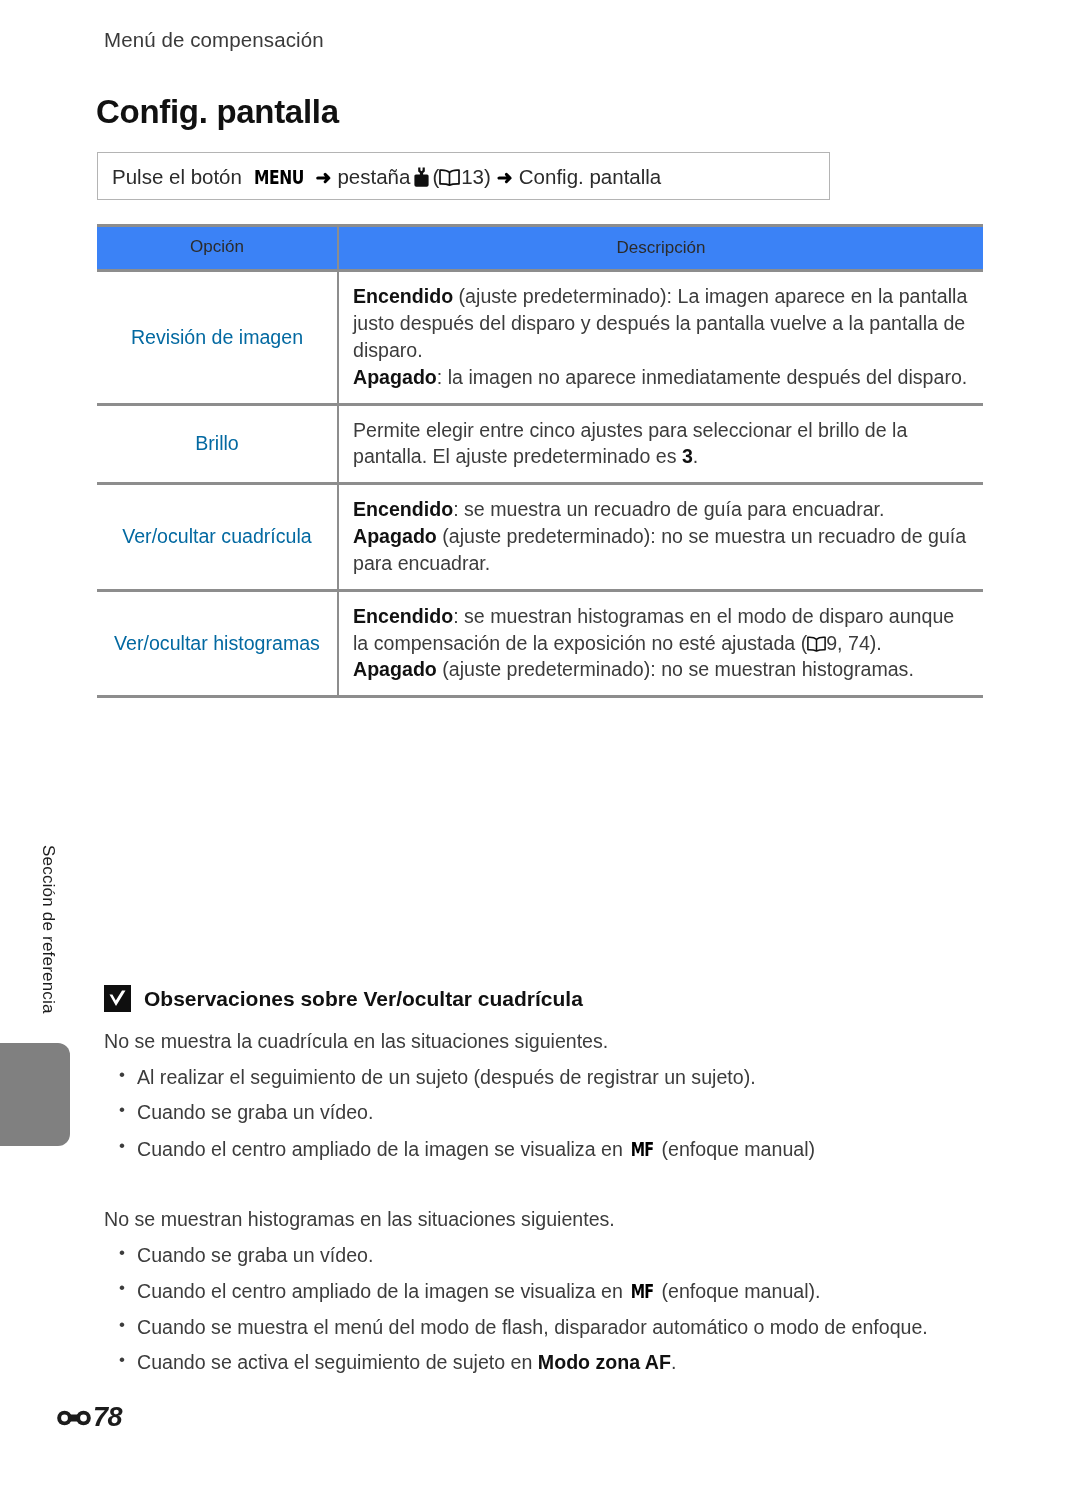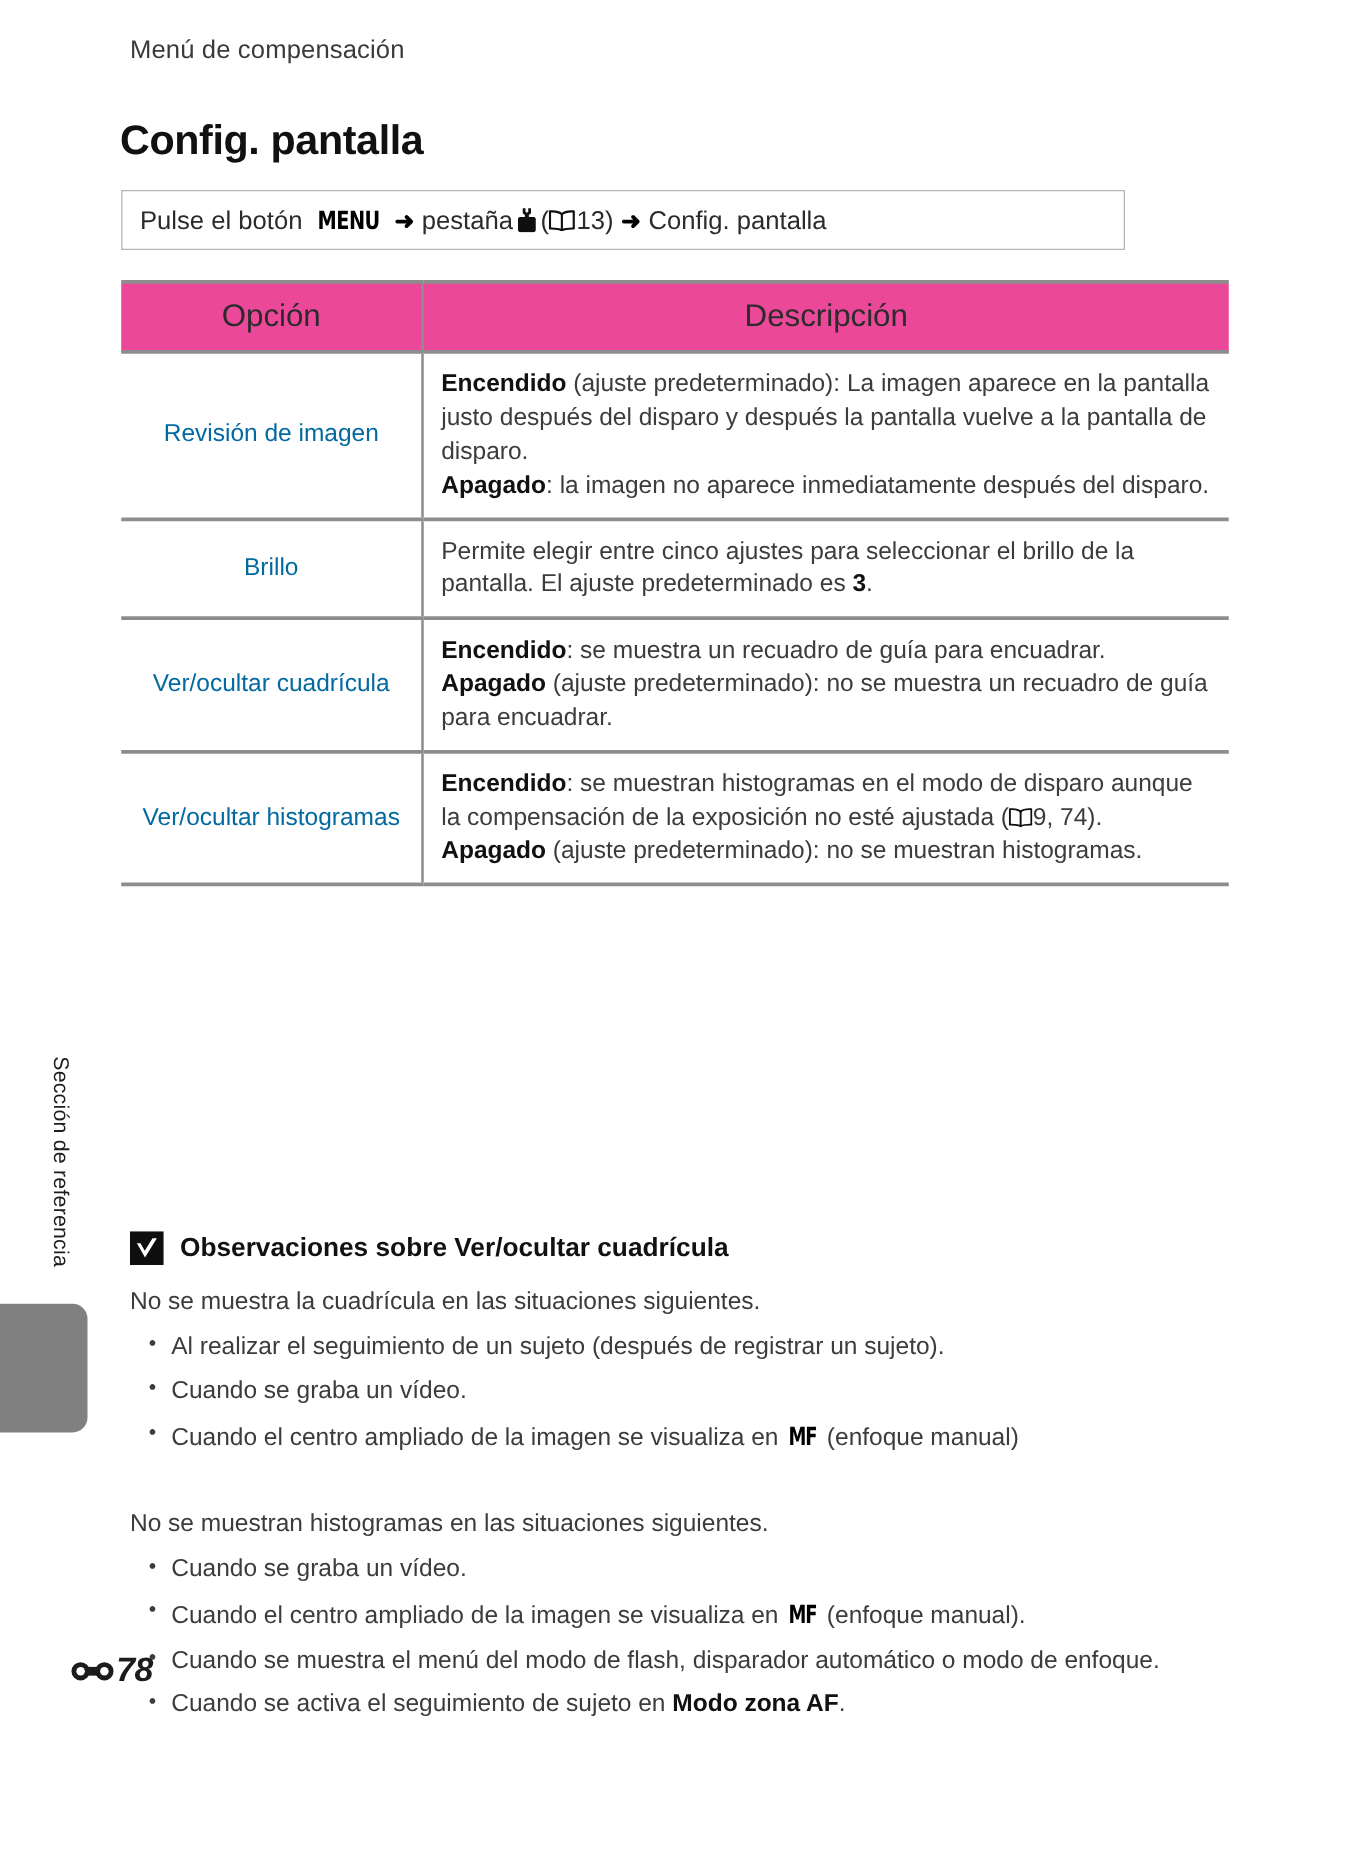--- a/index.html
+++ b/index.html
@@ -35,21 +35,21 @@
     font-weight: bold;
     color: #111111;
     letter-spacing: -0.3px;
   }
 
   
   .path-box {
     position: absolute;
     left: 97px;
     top: 152px;
-    width: 803px;
+    width: 733px;
     height: 48px;
     border: 1px solid #b4b4b4;
     box-sizing: border-box;
     display: flex;
     align-items: center;
   }
   .path-text {
     padding-left: 14px;
     font-size: 20.5px;
     color: #2b2b2b;
@@ -94,23 +94,23 @@
   
   .opt-table {
     position: absolute;
     left: 97px;
     top: 224px;
     width: 886px;
     border-collapse: collapse;
     font-size: 19.6px;
   }
   .opt-table tr.head-row td {
-    background: #ec4899;
+    background: #3b82f6;
     text-align: center;
-    font-size: 25px;
+    font-size: 17px;
     color: #2b2b2b;
     padding: 9px 0 10px 0;
     border-top: 3px solid #8d8d8d;
     border-bottom: 3px solid #8d8d8d;
   }
   .opt-table td.col-opt {
     width: 220px;
     text-align: center;
     vertical-align: middle;
     color: #0369a1;
@@ -209,21 +209,21 @@
     width: 19px;
     height: 16px;
     position: relative;
     top: 2px;
   }
 
   
   .footer {
     position: absolute;
     left: 56px;
-    top: 1321px;
+    top: 1402px;
     display: flex;
     align-items: center;
   }
   .ref-icon { width: 36px; height: 22px; margin-right: 1px; }
   .folio {
     font-size: 27px;
     font-style: italic;
     font-weight: bold;
     color: #1c1c1c;
     letter-spacing: -.5px;

